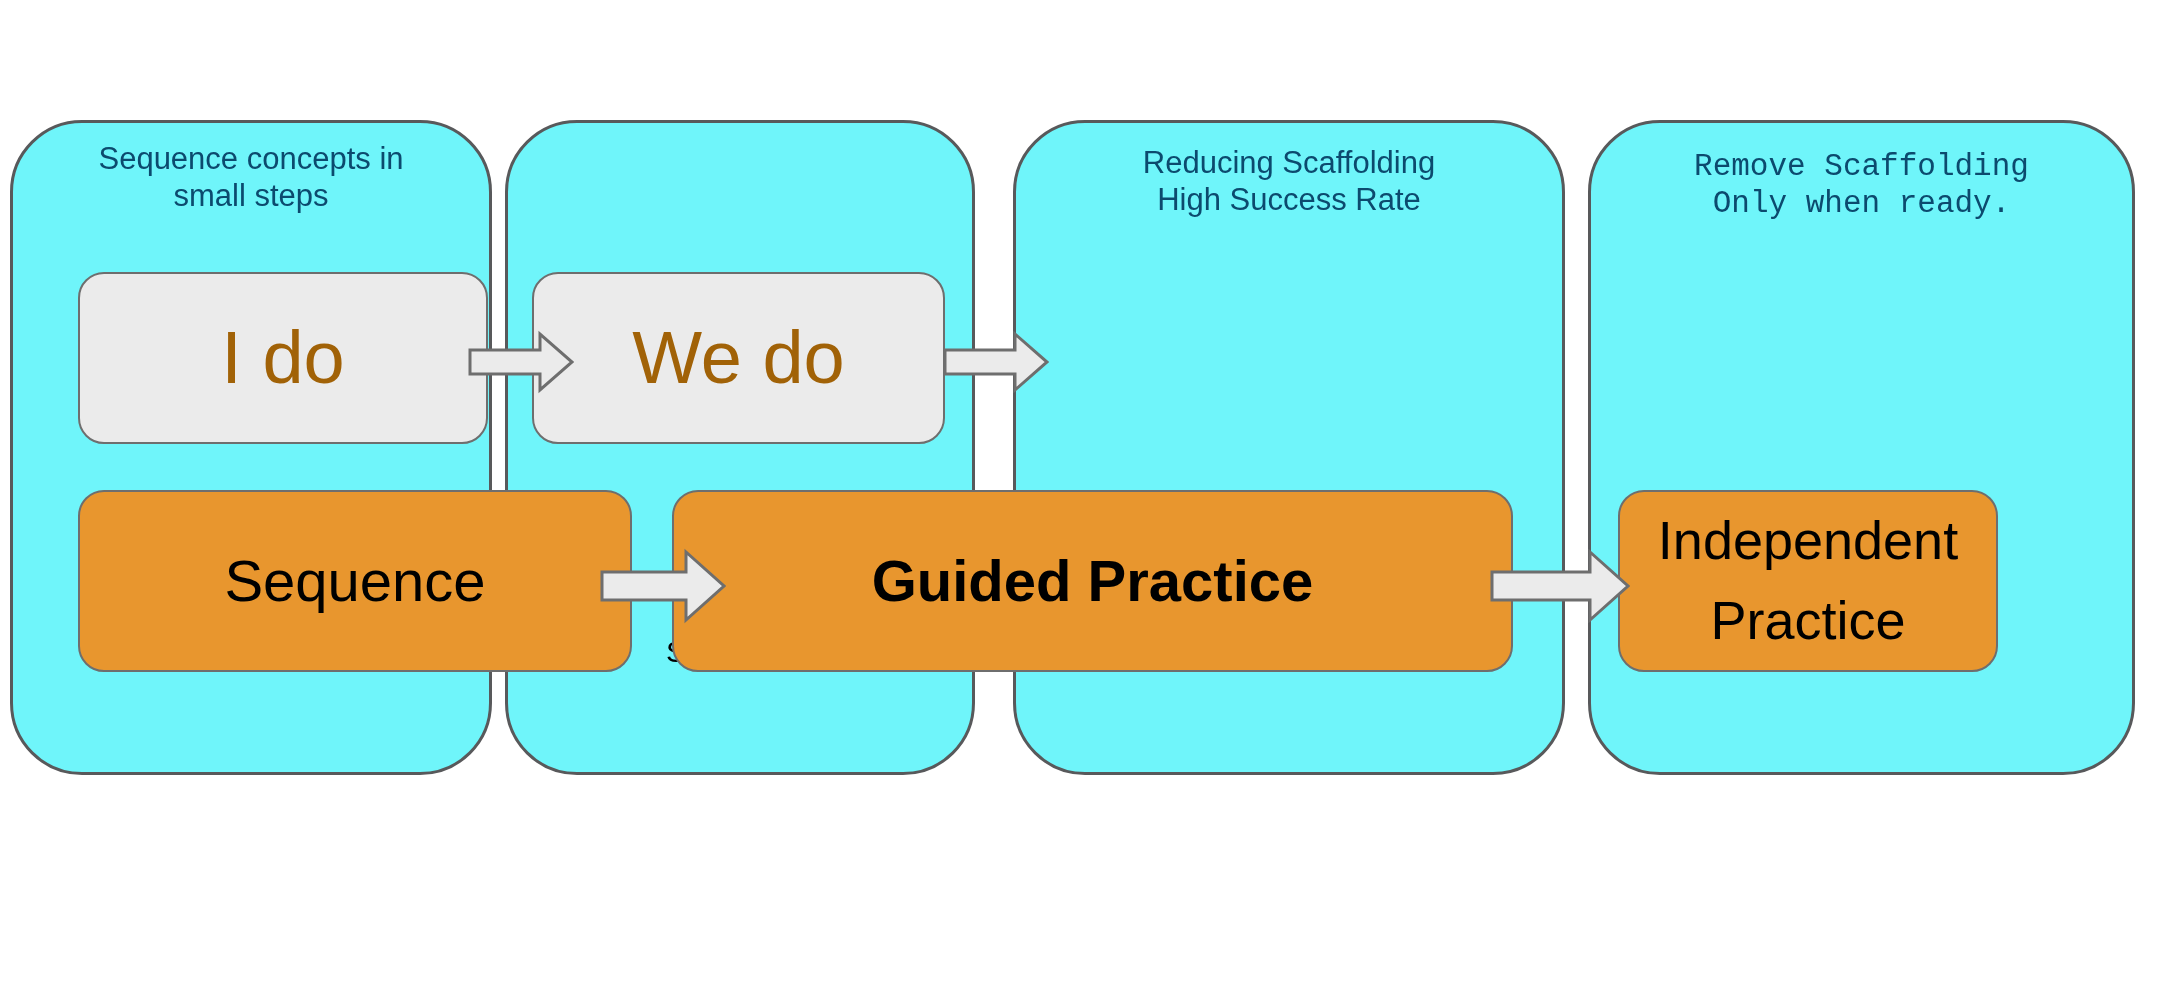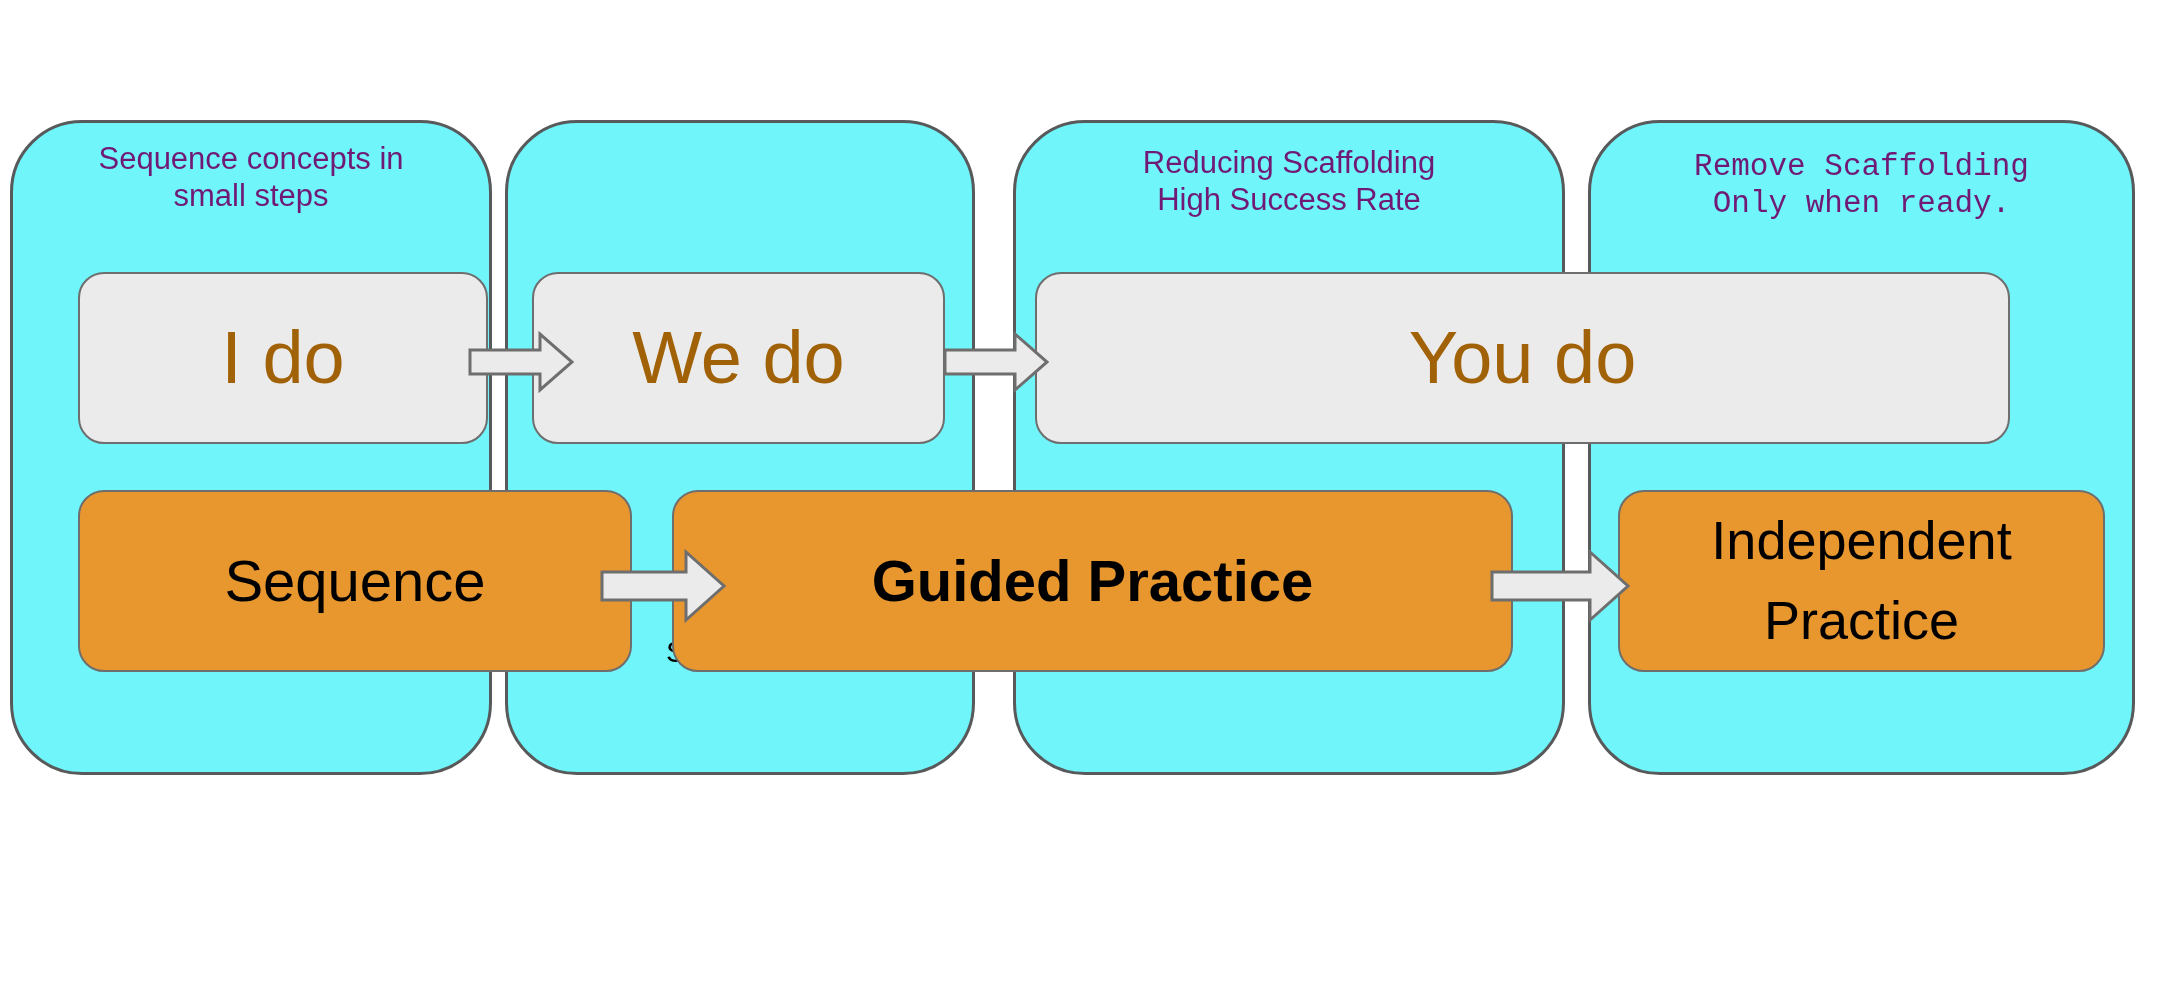--- a/index.html
+++ b/index.html
@@ -36,21 +36,21 @@
 
   
   .phase-caption {
     position: absolute;
     top: 18px;
     left: 0;
     width: 100%;
     text-align: center;
     font-size: 31px;
     line-height: 1.19;
-    color: #701a75;
+    color: #0c4a6e;
     white-space: pre-line;
     z-index: 3;
     pointer-events: none;
   }
   .phase-panel.p3 .phase-caption { top: 22px; }
   .phase-panel.p4 .phase-caption { top: 26px; font-family: Liberation Mono, monospace; }
 
   
   .scaffolding-label {
     position: absolute;
@@ -102,21 +102,21 @@
   }
   .orange-box .label {
     font-size: 58px;
     color: #000000;
     line-height: 1.32;
     text-align: center;
     white-space: pre-line;
   }
   .orange-box.o1 { left: 78px;   width: 554px; }
   .orange-box.o2 { left: 672px;  width: 841px; font-weight: bold; }
-  .orange-box.o3 { left: 1618px; width: 487px; }
+  .orange-box.o3 { left: 1618px; width: 380px; }
   .orange-box.o3 .label { font-size: 54px; line-height: 1.48; }
 
   
   .block-arrow {
     position: absolute;
     z-index: 7;
     pointer-events: none;
   }
   .block-arrow svg { display: block; }
 
@@ -148,23 +148,20 @@
     <div class="phase-caption">Remove Scaffolding
 Only when ready.</div>
   </div>
 
   <div class="grey-box g1">
     <span class="label">I do</span>
   </div>
   <div class="grey-box g2">
     <span class="label">We do</span>
   </div>
-  <div class="grey-box g3">
-    <span class="label">You do</span>
-  </div>
 
   <div class="orange-box o1">
     <span class="label">Sequence</span>
   </div>
   <div class="orange-box o2">
     <span class="label">Guided Practice</span>
   </div>
   <div class="orange-box o3">
     <span class="label">Independent
 Practice</span>

